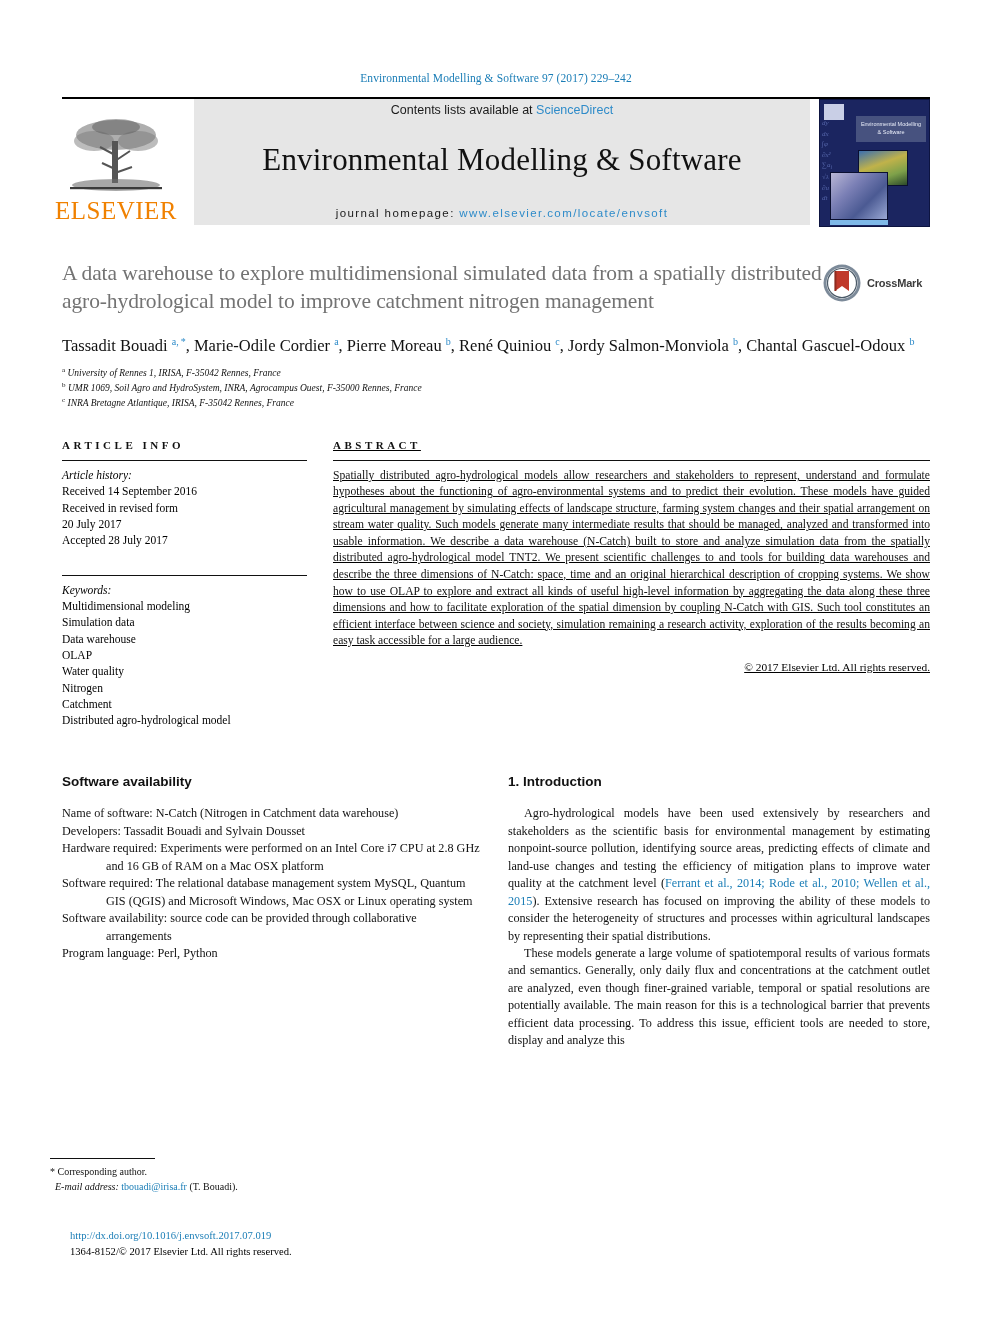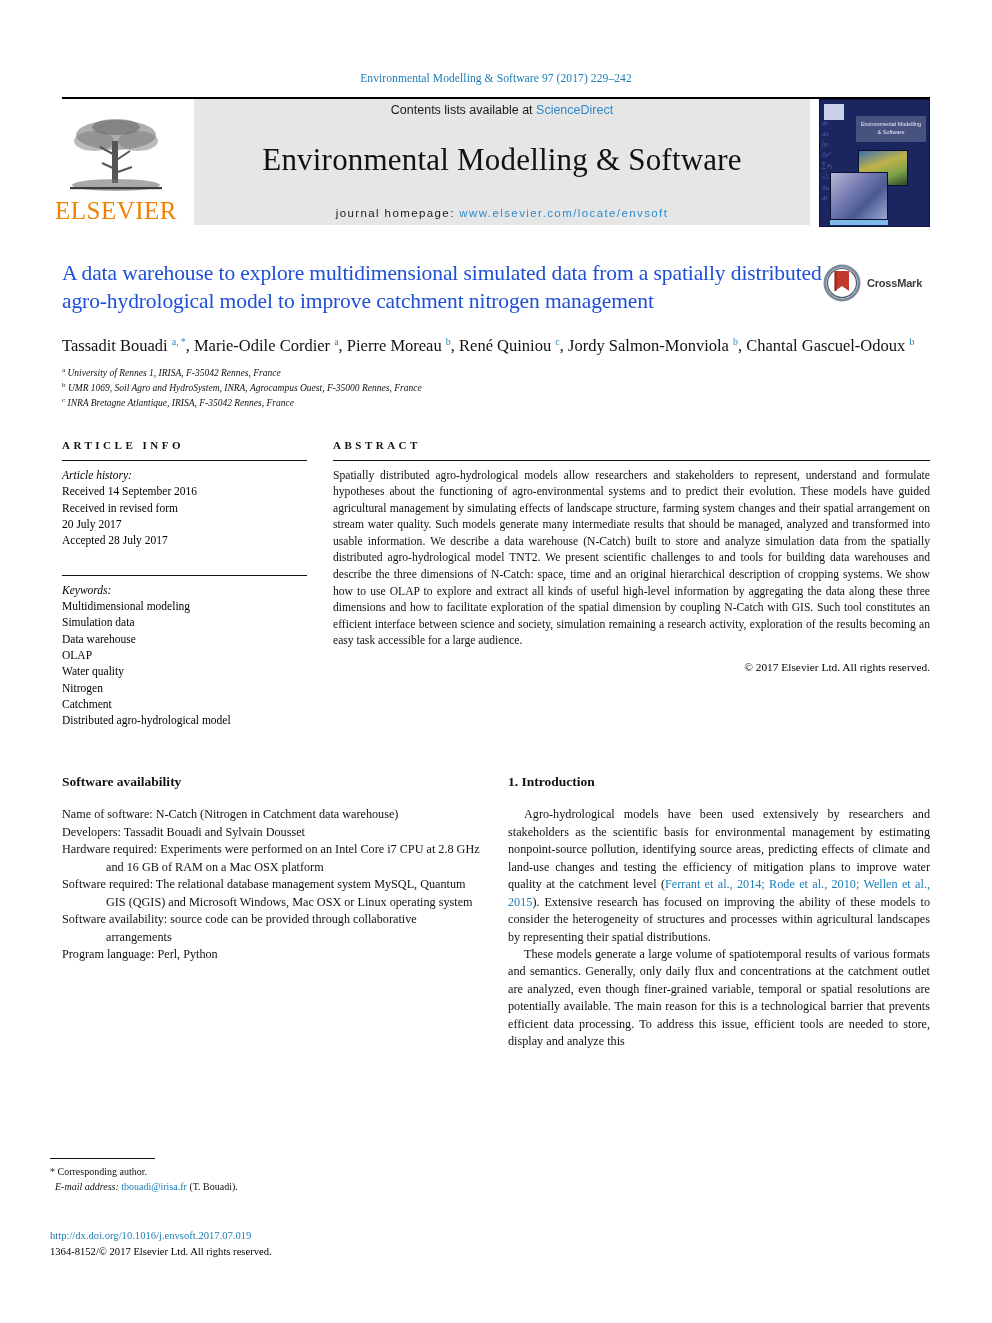--- a/index.html
+++ b/index.html
@@ -127,21 +127,21 @@
     background:#7fb9e8;
   }
 
   
   .title-block { margin: 34px 62px 0 62px; position: relative; }
   .paper-title {
     font-family: "Liberation Serif", serif;
     font-size: 21.5px;
     line-height: 1.32;
     font-weight: normal;
-    color: #1d4ed8;
+    color: #737373;
     margin: 0;
     width: 790px;
     letter-spacing: -.1px;
   }
   .crossmark {
     position: absolute;
     right: 0; top: 2px;
     width: 108px; height: 44px;
     display: flex; align-items: center; gap: 5px;
   }
@@ -171,21 +171,21 @@
   }
   .affiliations sup { font-style: normal; font-size: 7px; }
 
   
   .info-abstract {
     margin: 28px 62px 0 62px;
     display: flex;
     gap: 26px;
   }
   .col-info { flex: 0 0 245px; }
-  .col-abs  { flex: 1 1 auto; }
+  .col-abs  { flex: 1 1 auto; text-decoration: underline; }
 
   .sect-label {
     font-family: "Liberation Serif", serif;
     font-size: 11px;
     font-weight: bold;
     letter-spacing: 3.5px;
     color: #111;
     margin-bottom: 9px;
   }
   .rule-top { border-top: 1px solid #111; }
@@ -220,21 +220,21 @@
 
   
   .body-cols {
     margin: 46px 62px 0 62px;
     display: flex;
     gap: 26px;
   }
   .bcol { flex: 1 1 0; min-width: 0; }
   .bcol-left { flex: 0 0 420px; }
   h2.head {
-    font-family: Liberation Serif, serif;
+    font-family: Liberation Sans, sans-serif;
     font-size: 13.5px;
     font-weight: bold;
     margin: 0 0 16px 0;
     color: #111;
   }
   .sw-list { font-size: 12.2px; line-height: 1.43; color:#111; }
   .sw-item { text-indent: -44px; padding-left: 44px; margin-bottom: 0px; }
   .link { color: #1a7db6; }
   .para {
     font-size: 12.2px;
@@ -252,21 +252,21 @@
     left: 50px;
     top: 1158px;
     width: 420px;
   }
   .fn-rule { width: 105px; border-top: 1px solid #111; margin-bottom: 5px; }
   .fn-text { font-size: 10px; line-height: 1.5; color:#111; }
   .fn-text .ital { font-style: italic; }
 
   .doi-block {
     position: absolute;
-    left: 50px;
+    left: 70px;
     top: 1228px;
     width: 460px;
     font-size: 10.6px;
     line-height: 1.5;
   }
   .doi-block .doi { color: #1a7db6; }
 </style>
 </head>
 <body>
 

